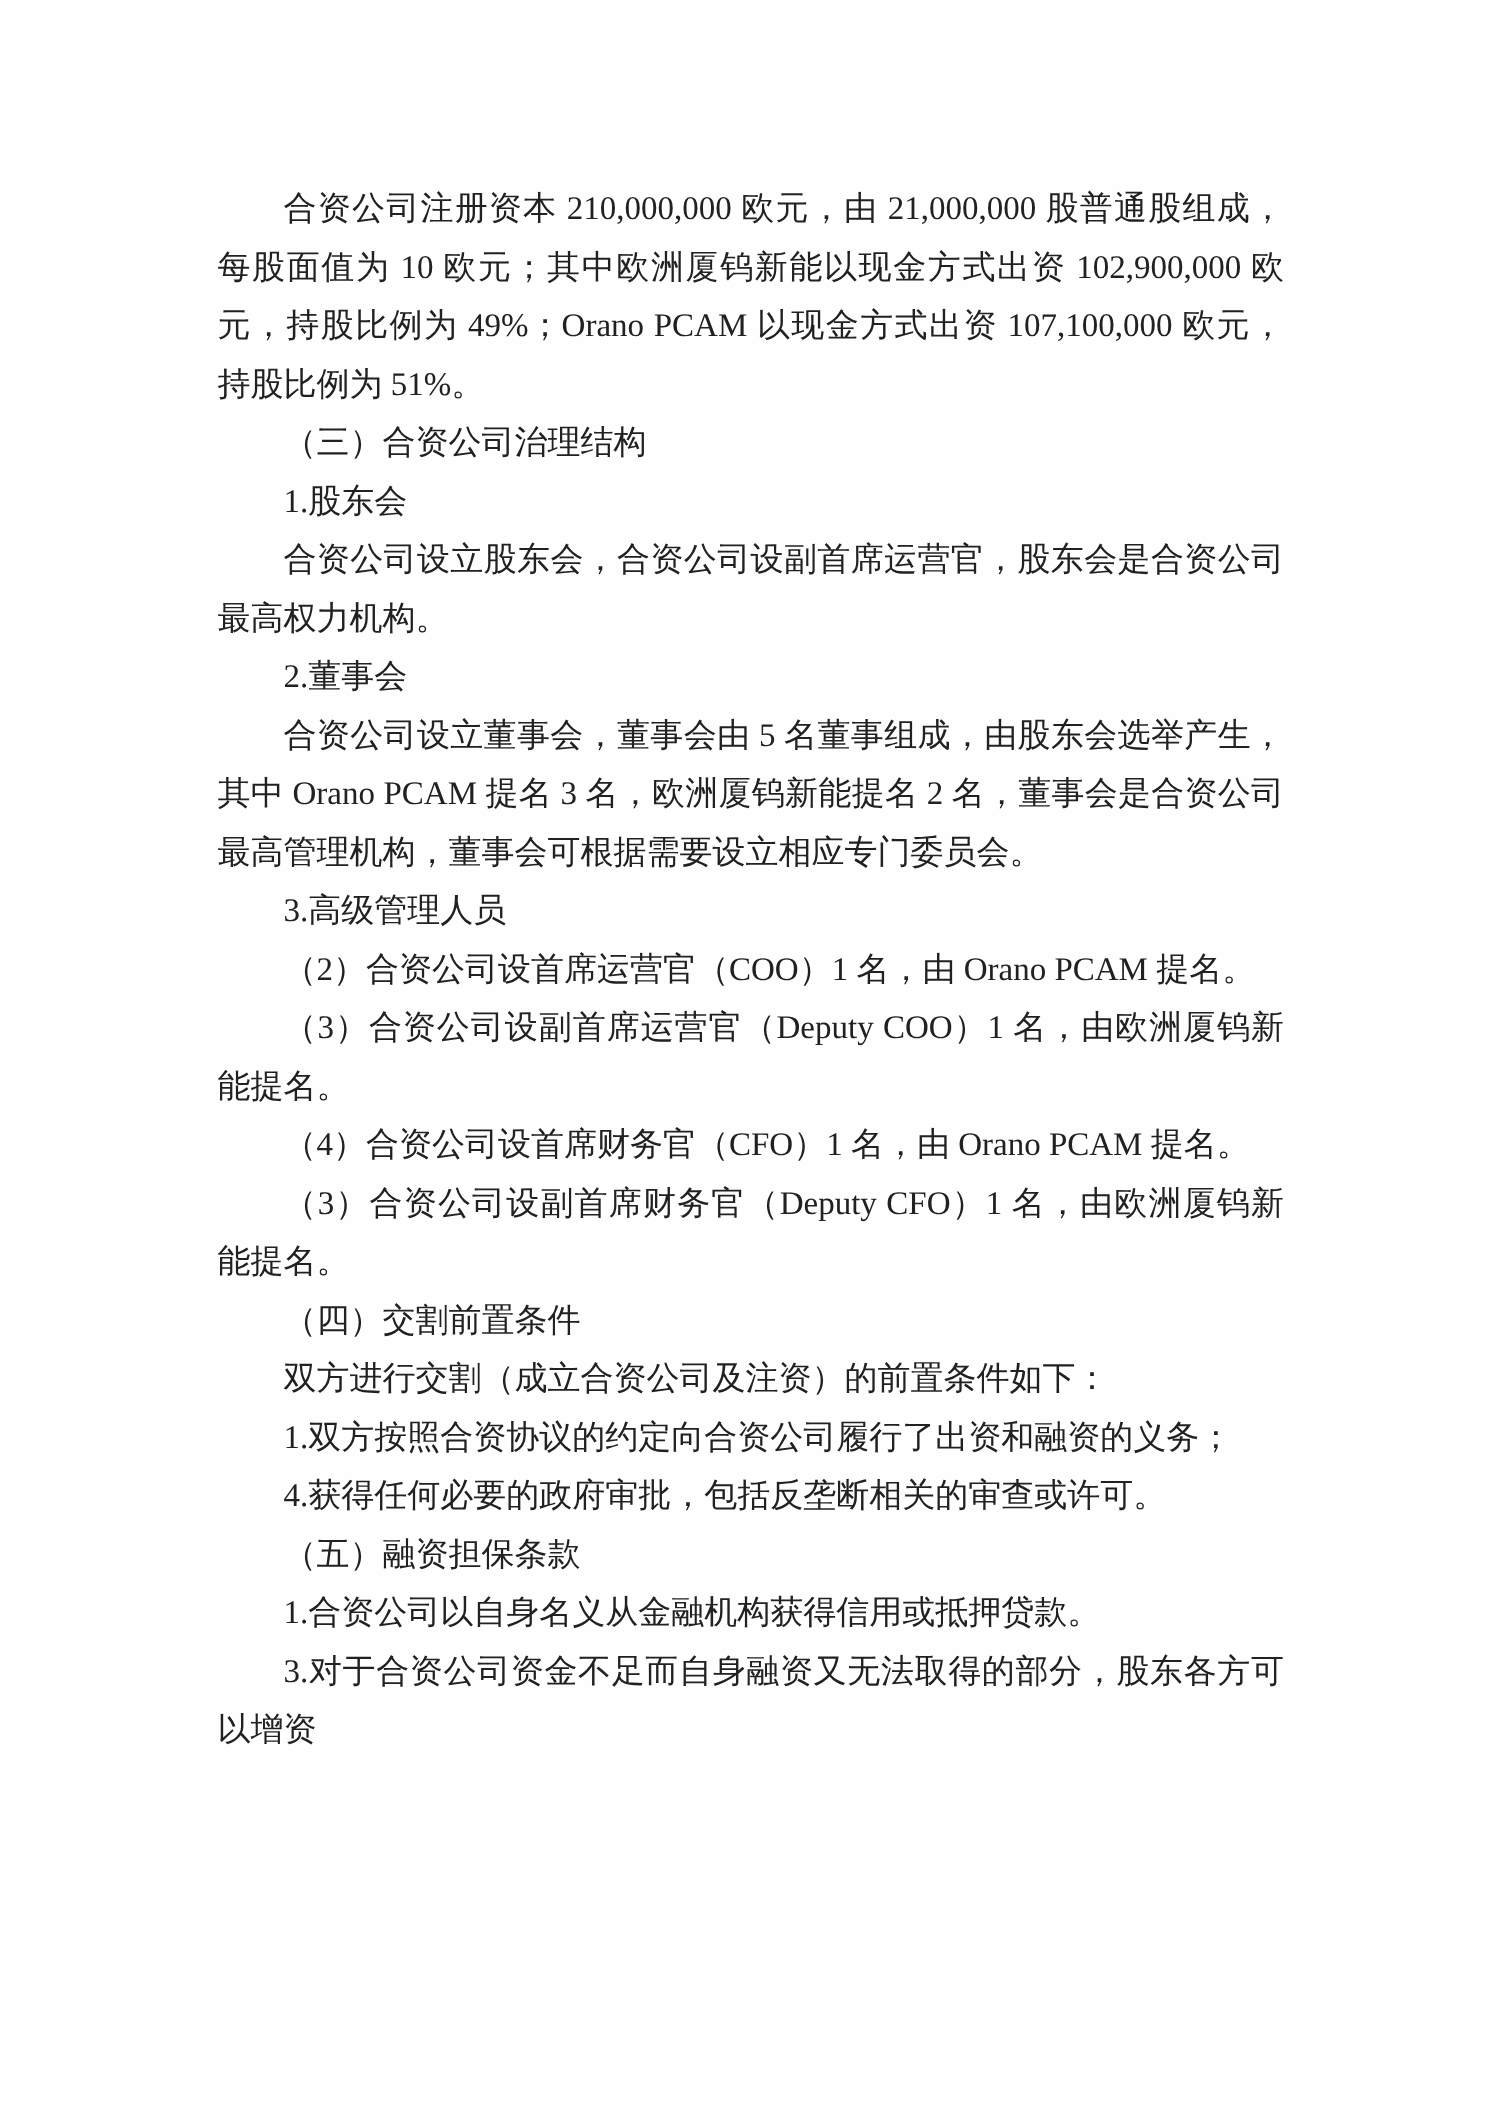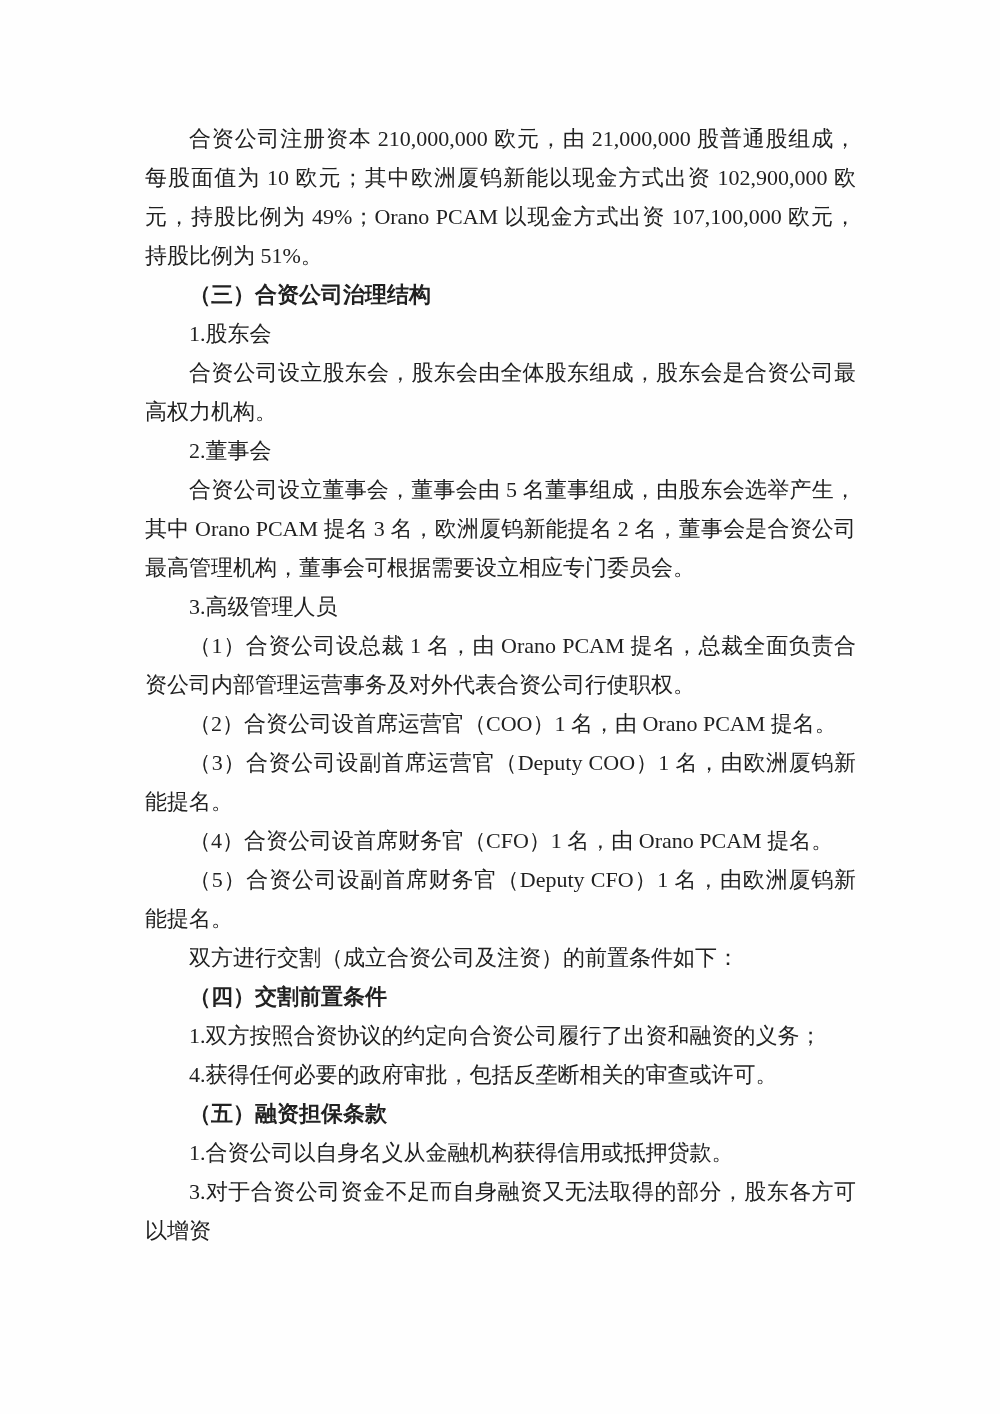--- a/index.html
+++ b/index.html
@@ -24,41 +24,40 @@
     font-size: 22px;
     line-height: 39px;
     text-align: justify;
   }
   .block {
     margin: 0;
     text-indent: 2em;
     word-break: break-all;
   }
   .heading {
-    font-weight: 700;
+    font-weight: 400;
   }
 </style>
 </head>
 <body>
 
 <div class="page">
   <div class="content">
     <p class="block">合资公司注册资本 210,000,000 欧元，由 21,000,000 股普通股组成，每股面值为 10 欧元；其中欧洲厦钨新能以现金方式出资 102,900,000 欧元，持股比例为 49%；Orano PCAM 以现金方式出资 107,100,000 欧元，持股比例为 51%。</p>
     <p class="block heading">（三）合资公司治理结构</p>
     <p class="block">1.股东会</p>
-    <p class="block">合资公司设立股东会，股东会由全体股东组成，股东会是合资公司最高权力机构。</p>
+    <p class="block">合资公司设立股东会，合资公司设副首席运营官，股东会是合资公司最高权力机构。</p>
     <p class="block">2.董事会</p>
     <p class="block">合资公司设立董事会，董事会由 5 名董事组成，由股东会选举产生，其中 Orano PCAM 提名 3 名，欧洲厦钨新能提名 2 名，董事会是合资公司最高管理机构，董事会可根据需要设立相应专门委员会。</p>
     <p class="block">3.高级管理人员</p>
-    <p class="block">（1）合资公司设总裁 1 名，由 Orano PCAM 提名，总裁全面负责合资公司内部管理运营事务及对外代表合资公司行使职权。</p>
     <p class="block">（2）合资公司设首席运营官（COO）1 名，由 Orano PCAM 提名。</p>
     <p class="block">（3）合资公司设副首席运营官（Deputy COO）1 名，由欧洲厦钨新能提名。</p>
     <p class="block">（4）合资公司设首席财务官（CFO）1 名，由 Orano PCAM 提名。</p>
-    <p class="block">（5）合资公司设副首席财务官（Deputy CFO）1 名，由欧洲厦钨新能提名。</p>
+    <p class="block">（3）合资公司设副首席财务官（Deputy CFO）1 名，由欧洲厦钨新能提名。</p>
+    <p class="block heading">（四）交割前置条件</p>
     <p class="block">双方进行交割（成立合资公司及注资）的前置条件如下：</p>
-    <p class="block heading">（四）交割前置条件</p>
     <p class="block">1.双方按照合资协议的约定向合资公司履行了出资和融资的义务；</p>
     <p class="block">4.获得任何必要的政府审批，包括反垄断相关的审查或许可。</p>
     <p class="block heading">（五）融资担保条款</p>
     <p class="block">1.合资公司以自身名义从金融机构获得信用或抵押贷款。</p>
     <p class="block">3.对于合资公司资金不足而自身融资又无法取得的部分，股东各方可以增资</p>
   </div>
 </div>
 
 </body></html>

